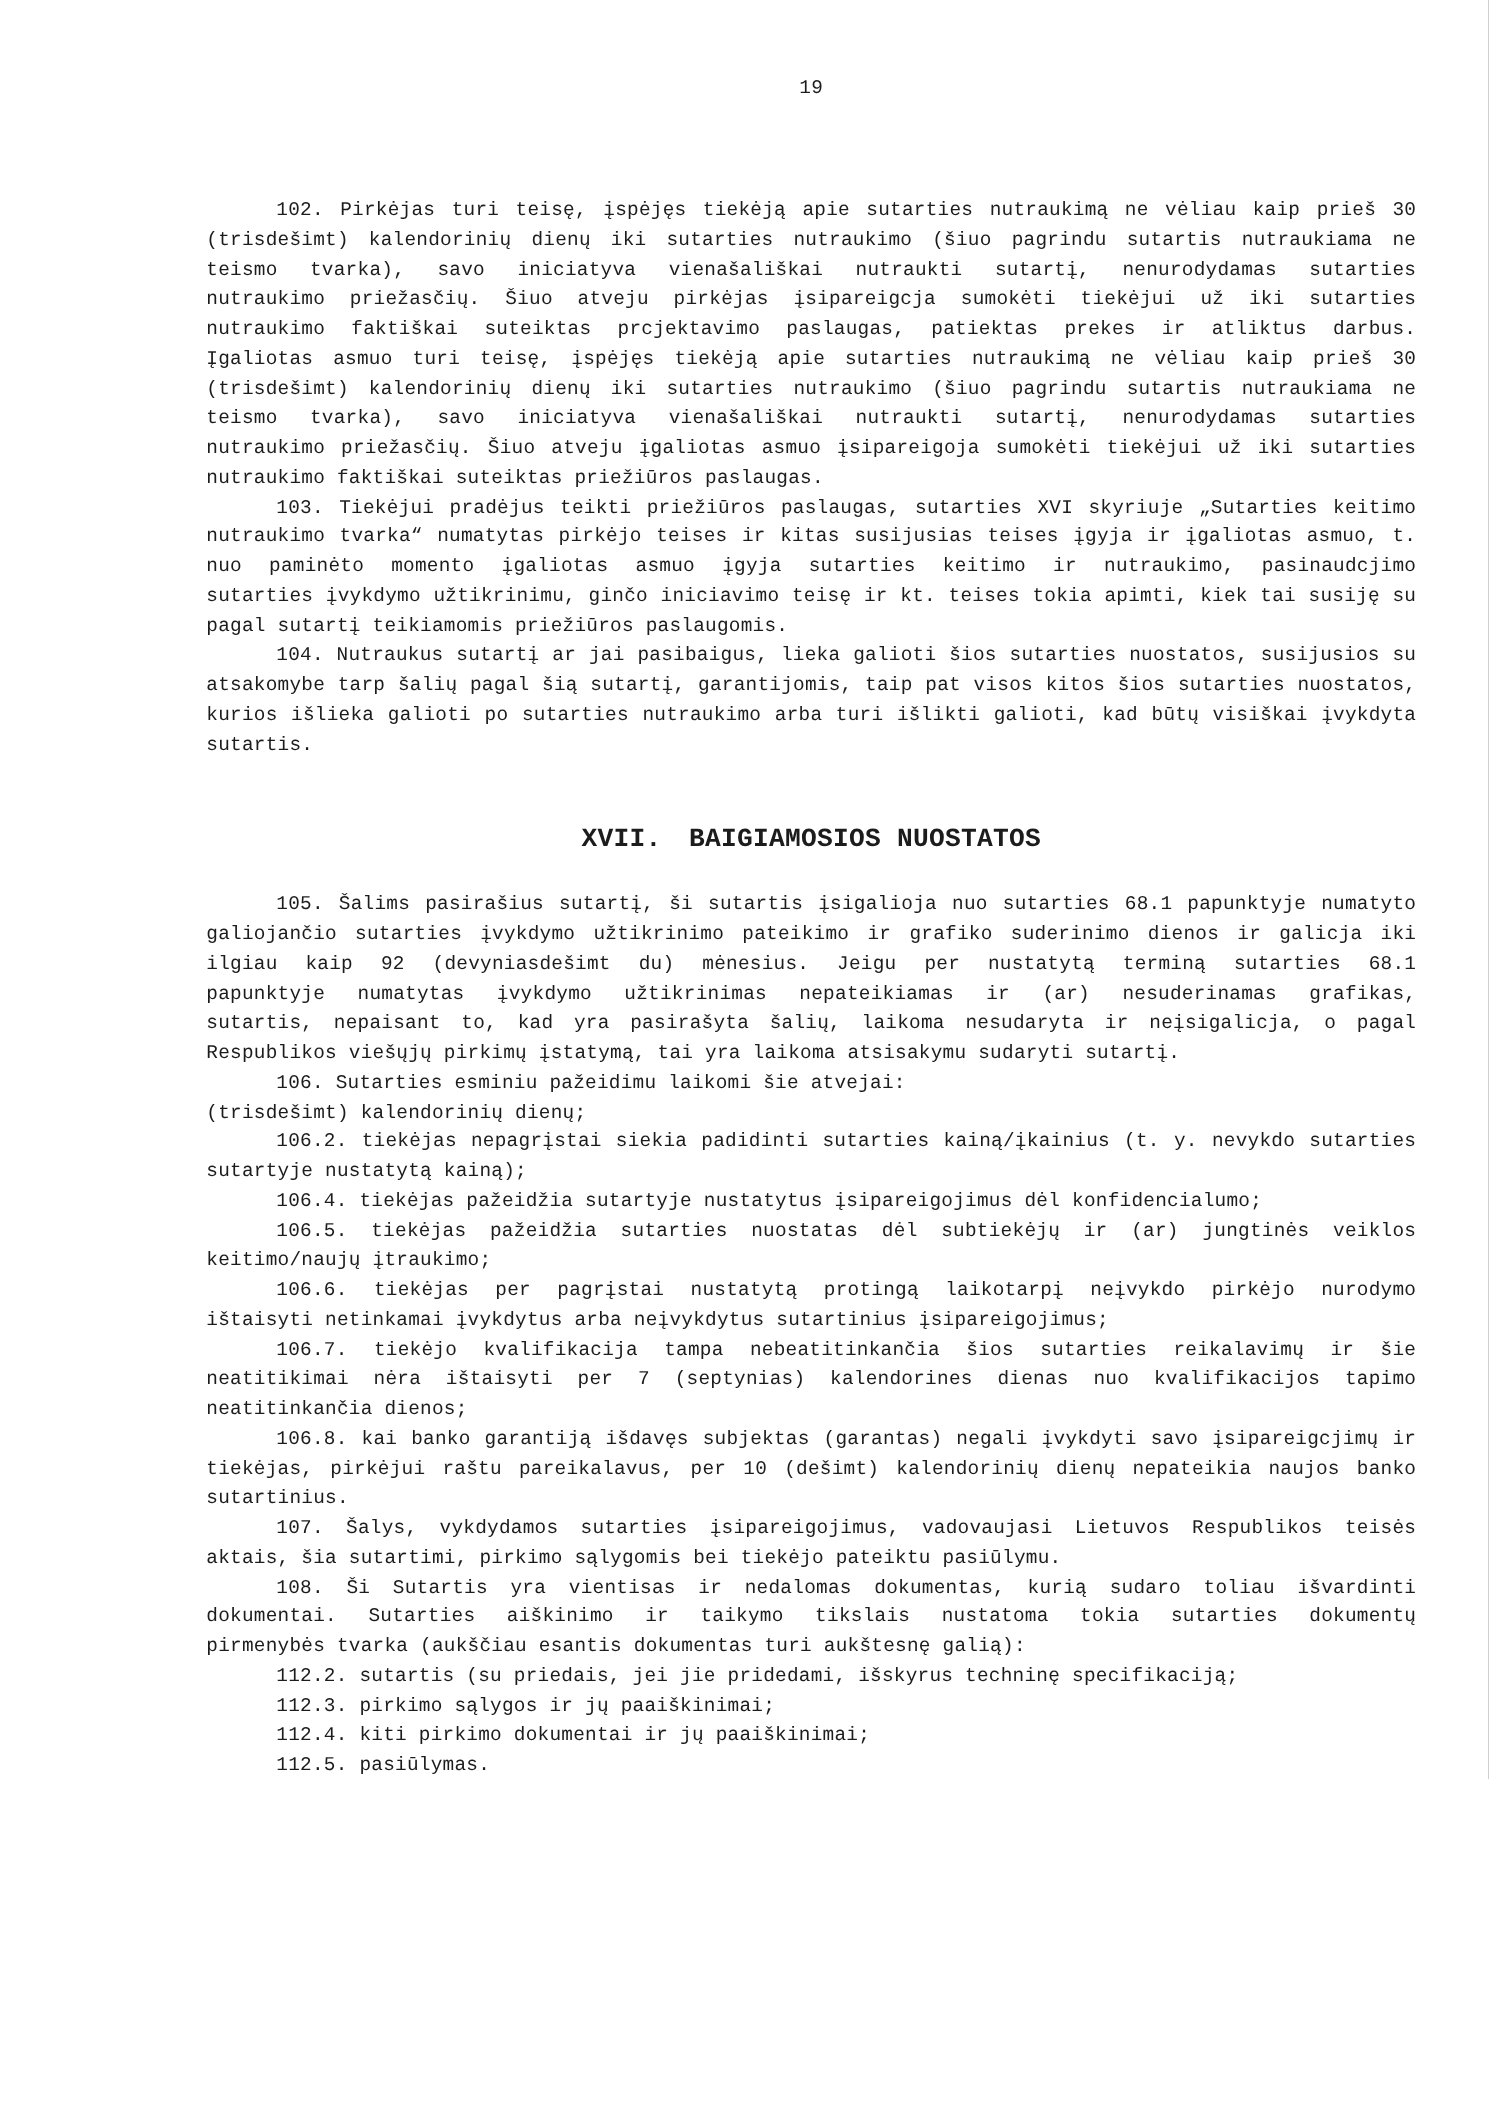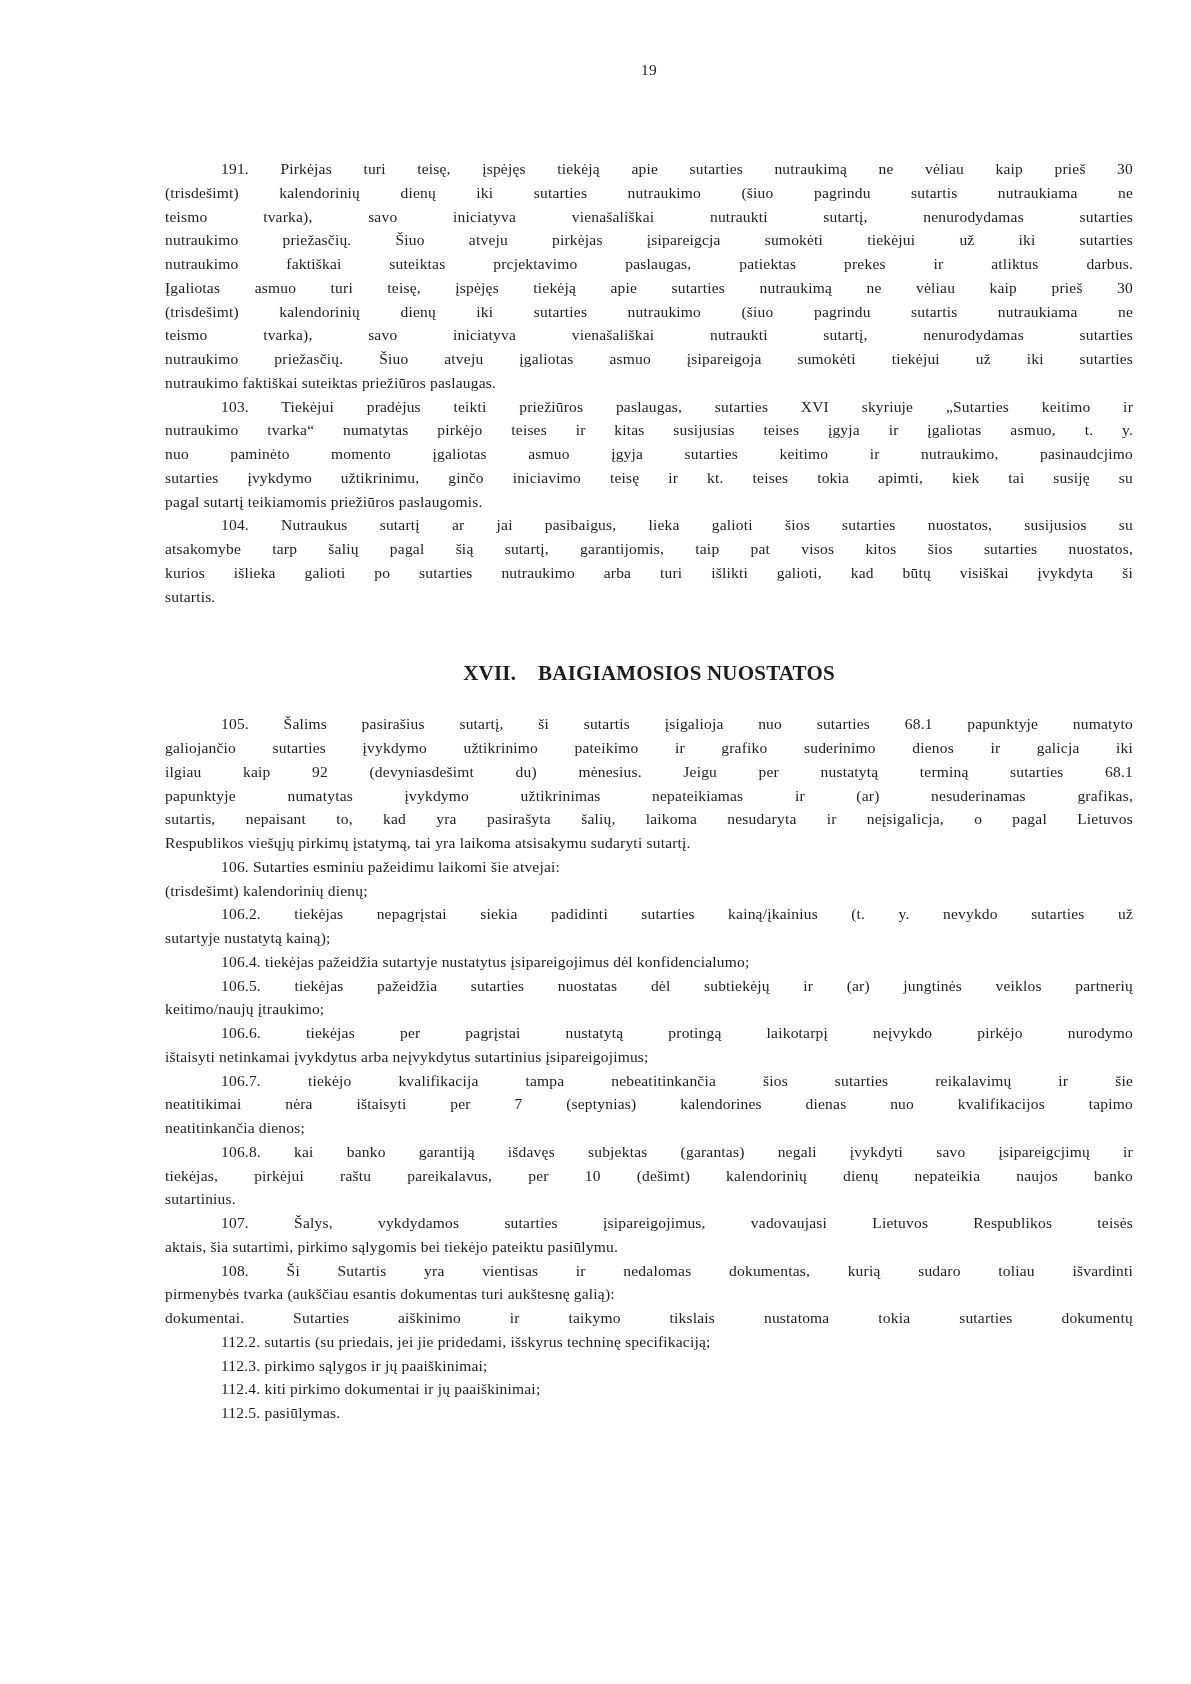--- a/index.html
+++ b/index.html
@@ -1,21 +1,21 @@
 <!DOCTYPE html>
 <html><head>
 <meta charset="utf-8">
 <style>
   html,body { margin:0; padding:0; background:#8a8a8a; }
   .page {
     position:relative;
     width:1191px; height:1684px;
     margin:0 auto;
     background:#ffffff;
-    font-family:Liberation Serif, serif;
+    font-family:Liberation Mono, monospace;
     color:#1c1c1c;
     overflow:hidden;
   }
   .content {
     position:absolute;
     left:165px; top:58px;
     width:968px;
   }
   .page-number {
     text-align:center;
@@ -51,21 +51,21 @@
   .section-heading .sec-num { margin-right:22px; }
 </style>
 </head>
 <body>
 
 <div class="page">
   <div class="content">
     <div class="page-number">19</div>
     <div class="body-text" id="sections-root">
         <div class="paragraph">
-          <div class="line indent">191. Pirkėjas turi teisę, įspėjęs tiekėją apie sutarties nutraukimą ne vėliau kaip prieš 30</div>
+          <div class="line indent">102. Pirkėjas turi teisę, įspėjęs tiekėją apie sutarties nutraukimą ne vėliau kaip prieš 30</div>
           <div class="line">(trisdešimt) kalendorinių dienų iki sutarties nutraukimo (šiuo pagrindu sutartis nutraukiama ne</div>
           <div class="line">teismo tvarka), savo iniciatyva vienašališkai nutraukti sutartį, nenurodydamas sutarties</div>
           <div class="line">nutraukimo priežasčių. Šiuo atveju pirkėjas įsipareigcja sumokėti tiekėjui už iki sutarties</div>
           <div class="line">nutraukimo faktiškai suteiktas prcjektavimo paslaugas, patiektas prekes ir atliktus darbus.</div>
           <div class="line">Įgaliotas asmuo turi teisę, įspėjęs tiekėją apie sutarties nutraukimą ne vėliau kaip prieš 30</div>
           <div class="line">(trisdešimt) kalendorinių dienų iki sutarties nutraukimo (šiuo pagrindu sutartis nutraukiama ne</div>
           <div class="line">teismo tvarka), savo iniciatyva vienašališkai nutraukti sutartį, nenurodydamas sutarties</div>
           <div class="line">nutraukimo priežasčių. Šiuo atveju įgaliotas asmuo įsipareigoja sumokėti tiekėjui už iki sutarties</div>
           <div class="line last">nutraukimo faktiškai suteiktas priežiūros paslaugas.</div>
         </div>
@@ -121,22 +121,22 @@
           <div class="line indent">106.8. kai banko garantiją išdavęs subjektas (garantas) negali įvykdyti savo įsipareigcjimų ir</div>
           <div class="line">tiekėjas, pirkėjui raštu pareikalavus, per 10 (dešimt) kalendorinių dienų nepateikia naujos banko</div>
           <div class="line last">sutartinius.</div>
         </div>
         <div class="paragraph">
           <div class="line indent">107.  Šalys, vykdydamos sutarties įsipareigojimus, vadovaujasi Lietuvos Respublikos teisės</div>
           <div class="line last">aktais, šia sutartimi, pirkimo sąlygomis bei tiekėjo pateiktu pasiūlymu.</div>
         </div>
         <div class="paragraph">
           <div class="line indent">108. Ši Sutartis yra vientisas ir nedalomas dokumentas, kurią sudaro toliau išvardinti</div>
+          <div class="line">dokumentai. Sutarties aiškinimo ir taikymo tikslais nustatoma tokia sutarties dokumentų</div>
           <div class="line last">pirmenybės tvarka (aukščiau esantis dokumentas turi aukštesnę galią):</div>
-          <div class="line">dokumentai. Sutarties aiškinimo ir taikymo tikslais nustatoma tokia sutarties dokumentų</div>
         </div>
         <div class="paragraph">
           <div class="line last indent">112.2. sutartis (su priedais, jei jie pridedami, išskyrus techninę specifikaciją;</div>
         </div>
         <div class="paragraph">
           <div class="line last indent">112.3. pirkimo sąlygos ir jų paaiškinimai;</div>
         </div>
         <div class="paragraph">
           <div class="line last indent">112.4. kiti pirkimo dokumentai ir jų paaiškinimai;</div>
         </div>

